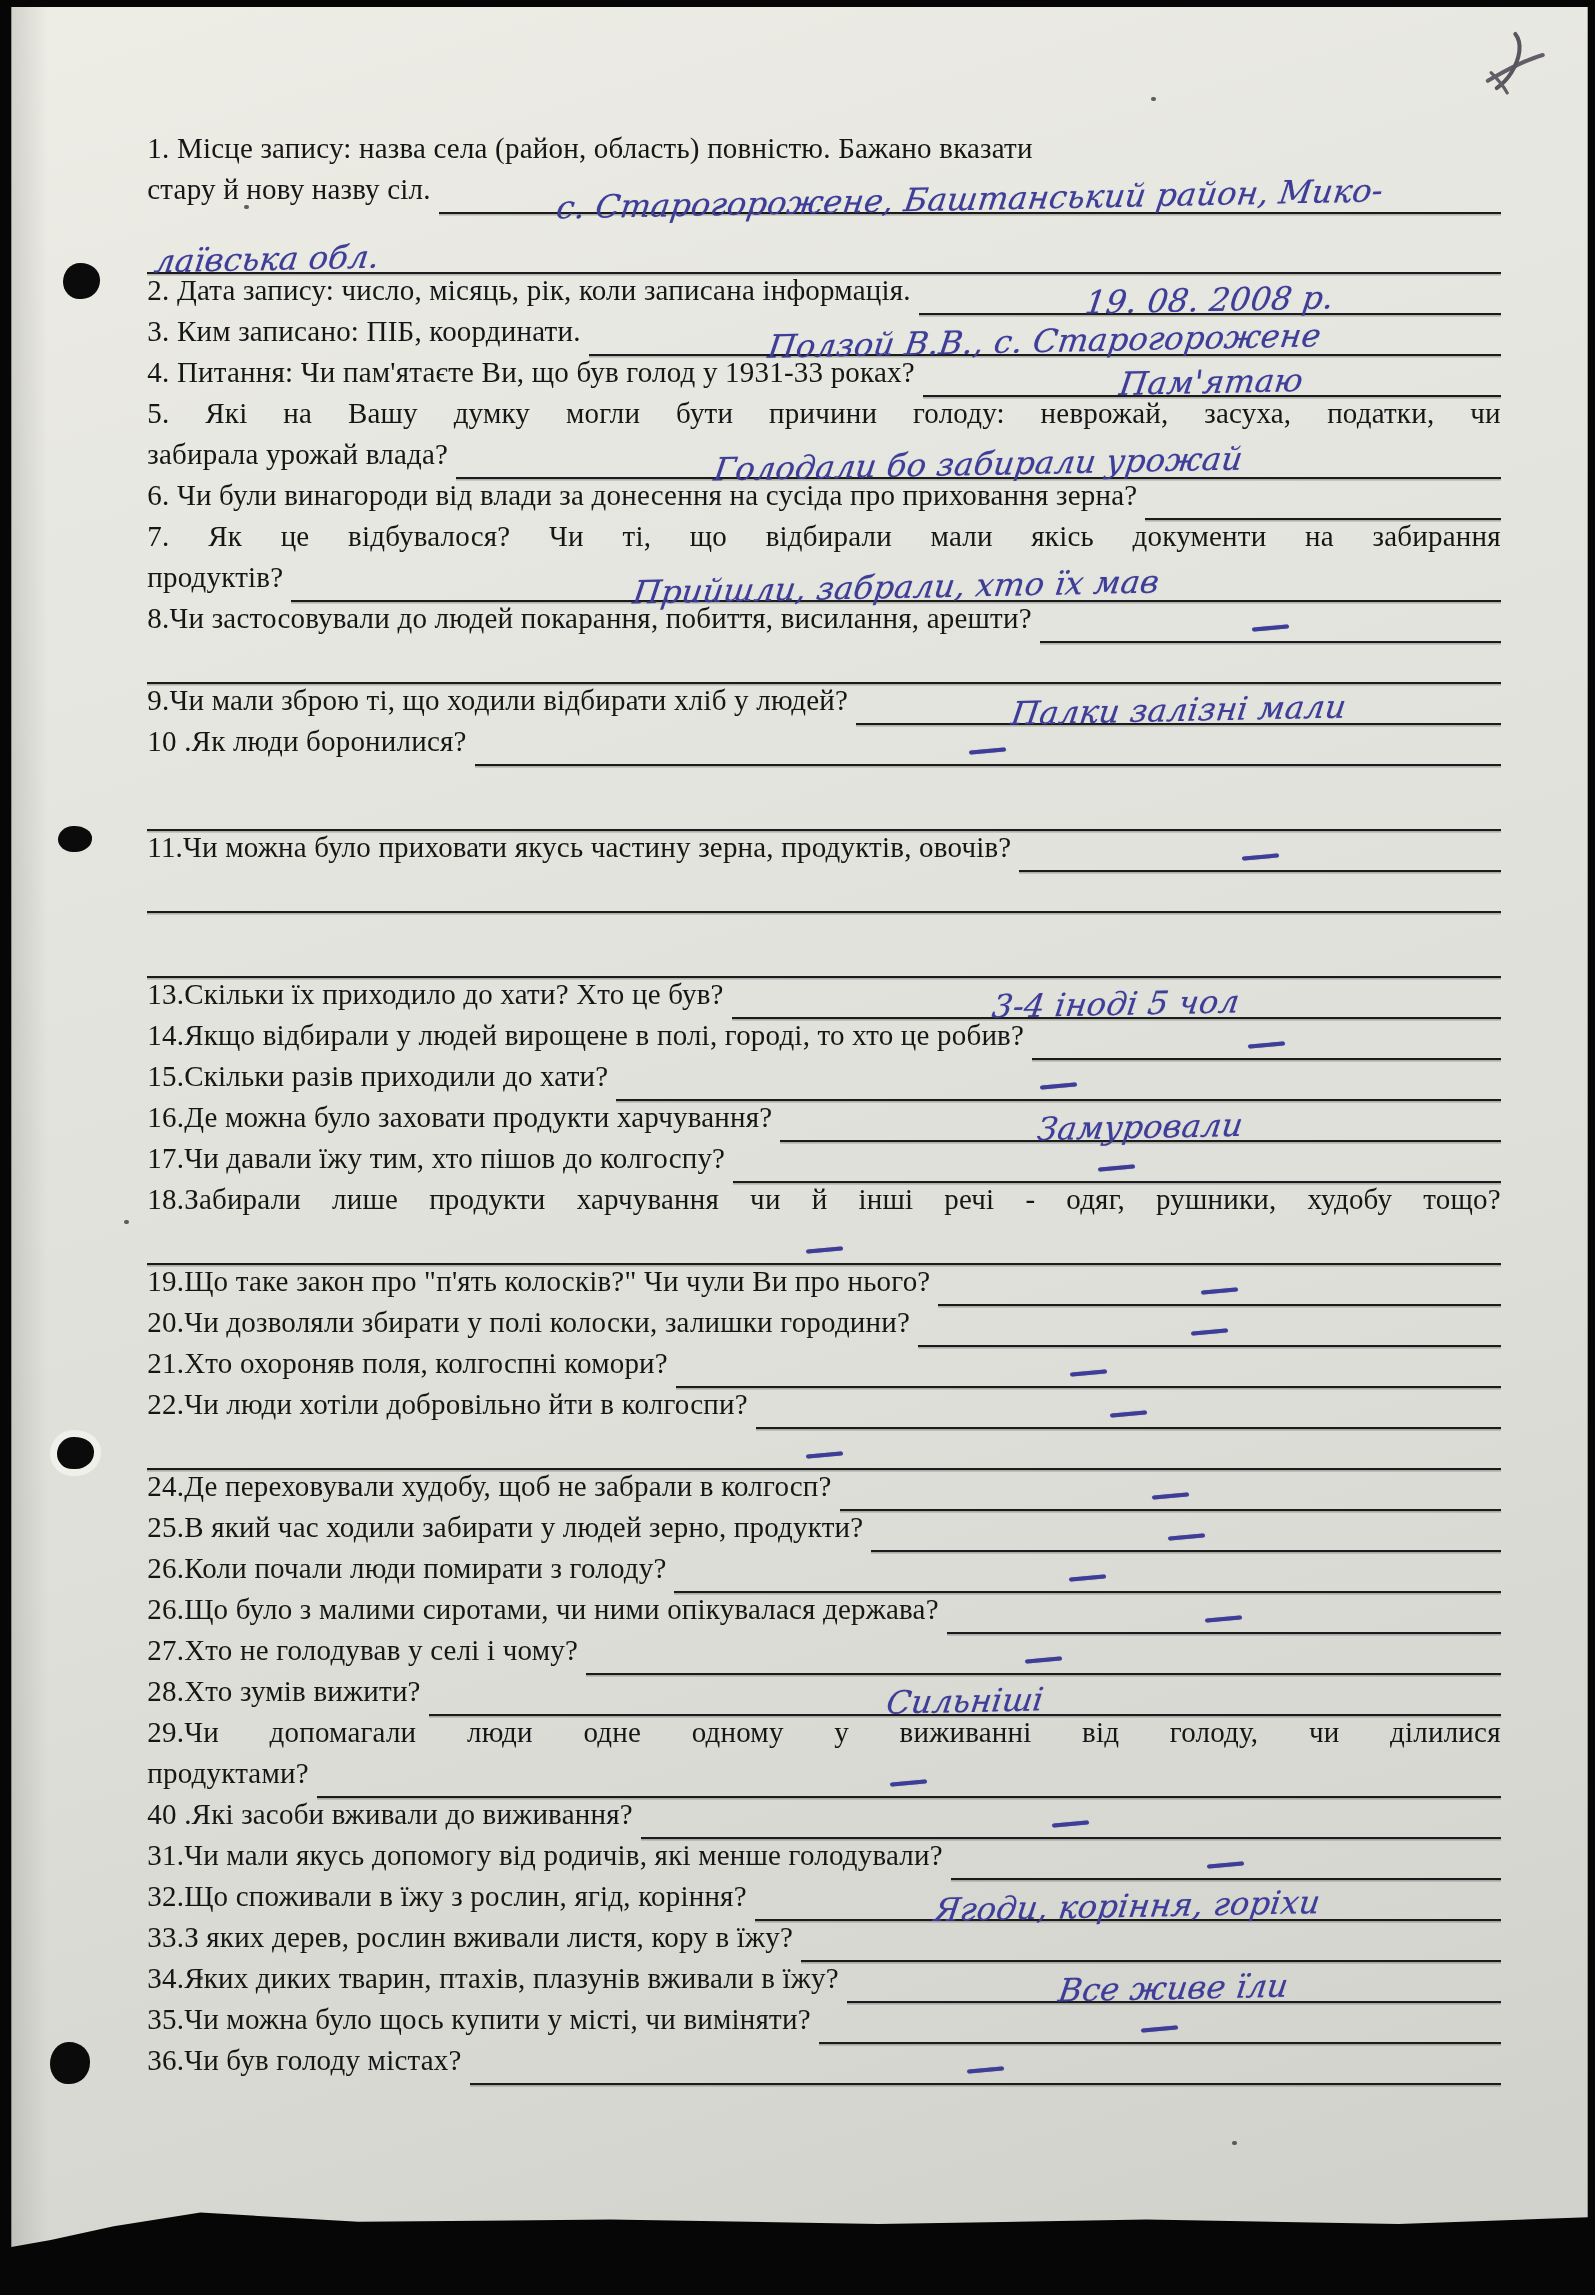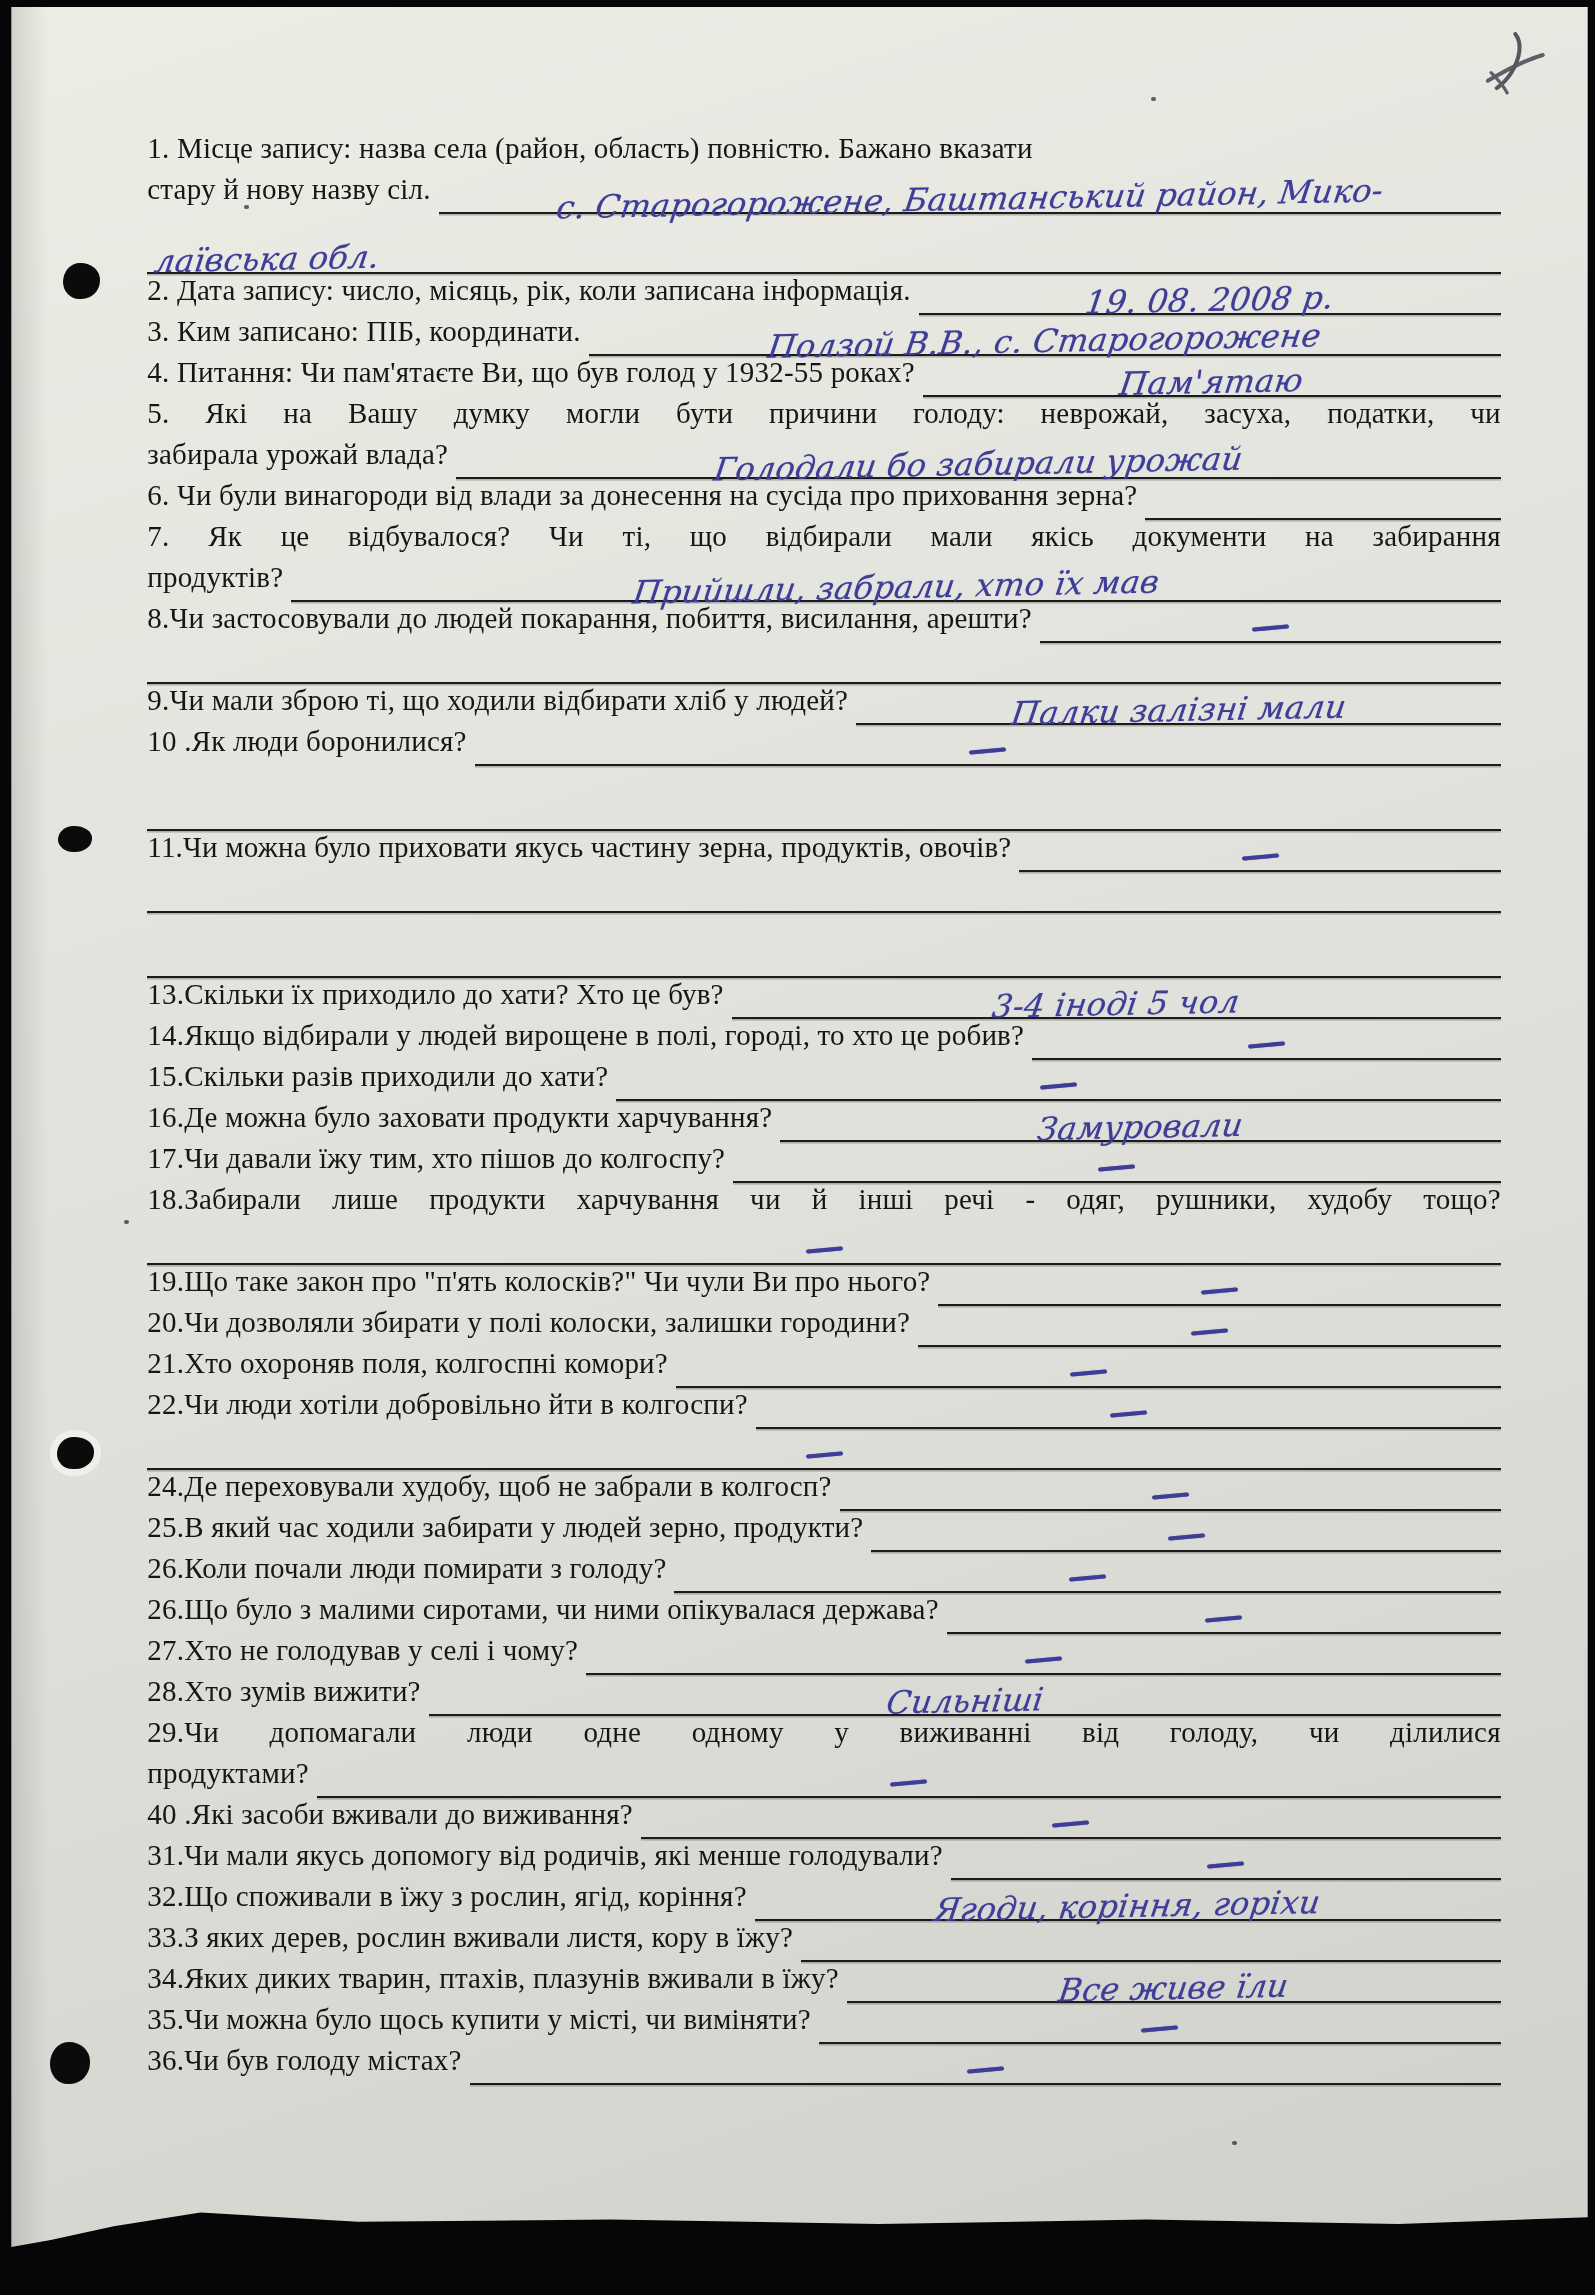--- a/index.html
+++ b/index.html
@@ -132,21 +132,21 @@
       <span class="ans">19. 08. 2008 р.</span>
     </span>
   </div>
         <div class="row">
     <span class="q">3. Ким записано: ПІБ, координати.</span>
     <span class="line">
       <span class="ans">Ползой В.В., с. Старогорожене</span>
     </span>
   </div>
         <div class="row">
-    <span class="q">4. Питання: Чи пам'ятаєте Ви, що був голод у 1932-55 роках?</span>
+    <span class="q">4. Питання: Чи пам'ятаєте Ви, що був голод у 1931-33 роках?</span>
     <span class="line">
       <span class="ans">Пам'ятаю</span>
     </span>
   </div>
         <div class="row flush">
     <span class="q">5. Які на Вашу думку могли бути причини голоду: неврожай, засуха, податки, чи</span>
 
   </div>
         <div class="row">
     <span class="q">забирала урожай влада?</span>

